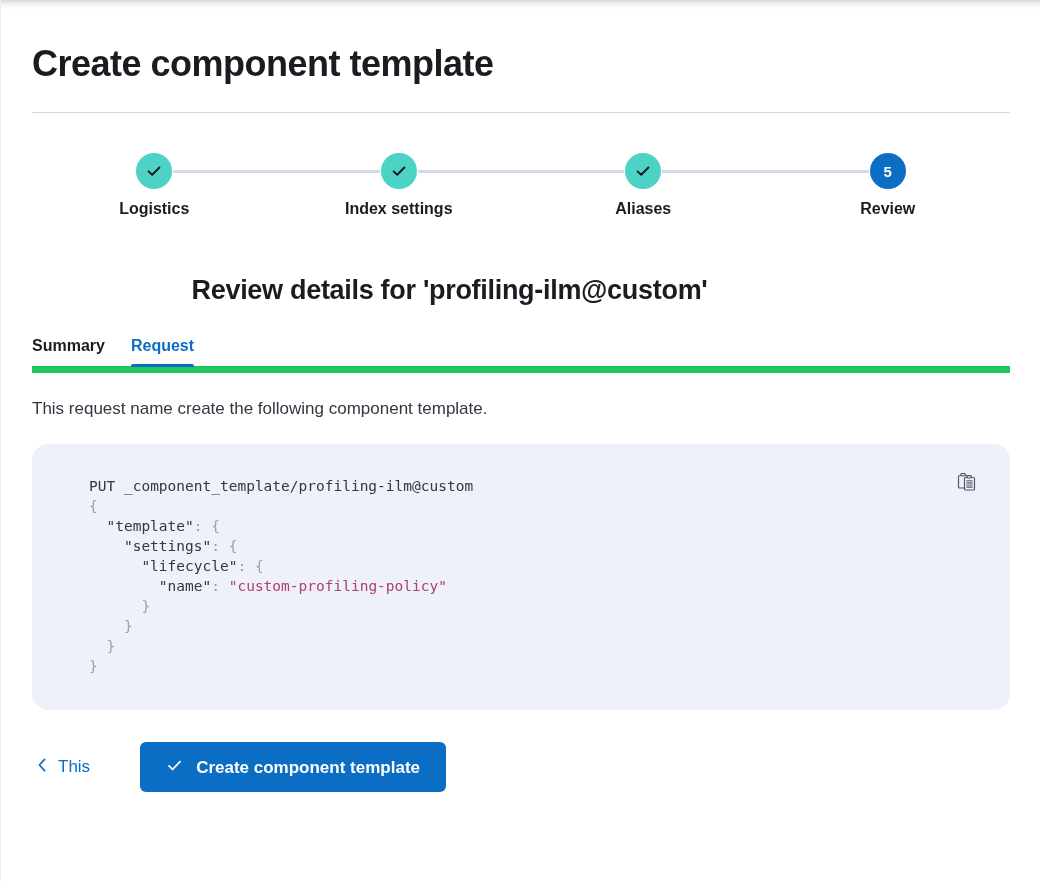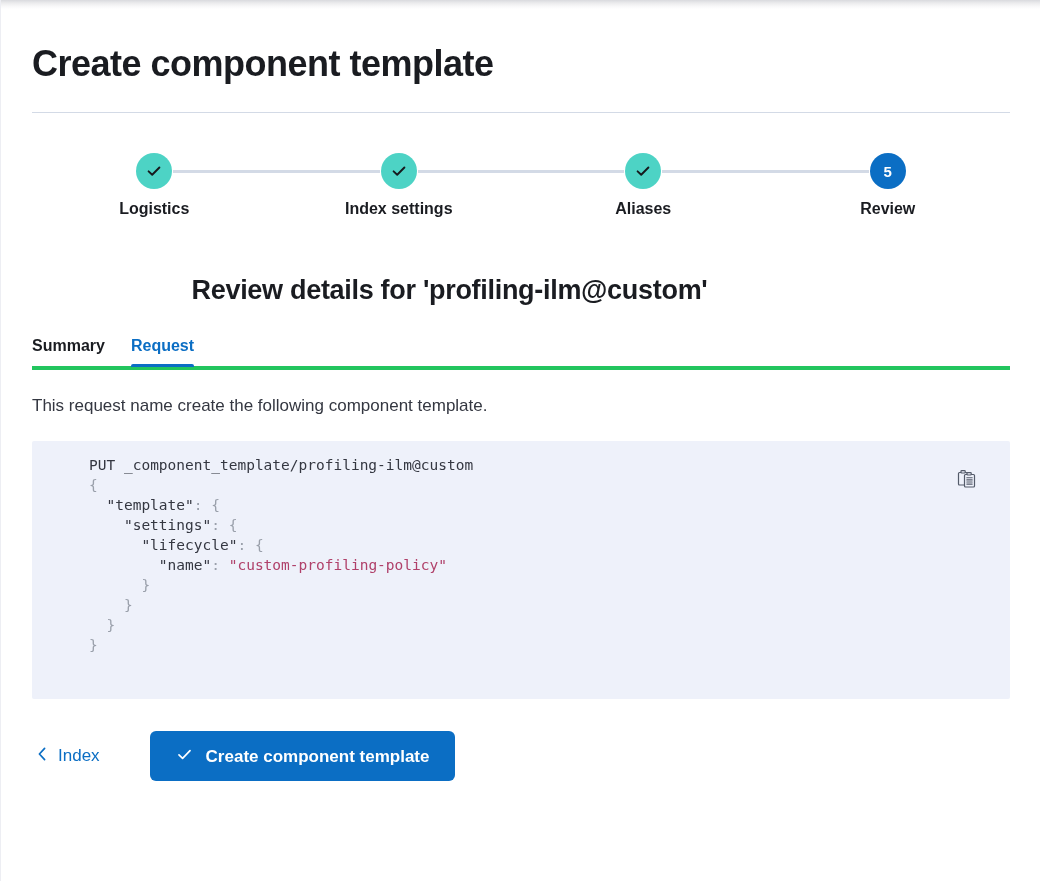--- a/index.html
+++ b/index.html
@@ -124,21 +124,21 @@
     text-align: center;
   }
 
   
   .tabs {
     margin-top: 28px;
     display: flex;
     gap: 26px;
     position: relative;
     width: 978px;
-    border-bottom: 4px solid #22c55e;
+    border-bottom: 7px solid #22c55e;
   }
   .tab {
     padding: 0 0 11px 0;
     font-size: 16px;
     font-weight: 700;
     color: #1a1c21;
     cursor: pointer;
     position: relative;
     background: none;
     border: none;
@@ -162,23 +162,23 @@
     font-size: 17px;
     line-height: 24px;
     color: #343741;
   }
 
   
   .code-wrap {
     margin-top: 23px;
     width: 978px;
     background: #eef1fa;
-    border-radius: 2px;
-    position: relative;
-    padding: 14px 0 34px 0;
+    border-radius: 16px;
+    position: relative;
+    padding: 32px 0 34px 0;
     box-sizing: border-box;
     min-height: 258px;
   }
   pre.code {
     margin: 0;
     padding: 0 60px 0 57px;
     font-family: "DejaVu Sans Mono", "Liberation Mono", monospace;
     font-size: 14.5px;
     line-height: 20px;
     color: #343741;
@@ -339,21 +339,21 @@
     </button>
   </div>
 
   <div class="footer">
     <button class="back-link">
       <span>
         <svg width="13" height="16" viewBox="0 0 13 16" fill="none" stroke="#0b6ec4" stroke-width="1.7" stroke-linecap="round" stroke-linejoin="round">
             <path d="M8.6 2.4 L3.4 8 L8.6 13.6"></path>
           </svg>
       </span>
-      <span>Index</span>
+      <span>This</span>
     </button>
 
     <div class="spacer-gap"></div>
 
     <button class="primary-btn">
       <span>
         <svg width="17" height="17" viewBox="0 0 16 16" fill="none" stroke="#ffffff" stroke-width="1.6" stroke-linecap="round" stroke-linejoin="round">
             <path d="M2.8 8.4 L6.2 11.6 L13.2 4.4"></path>
           </svg>
       </span>

